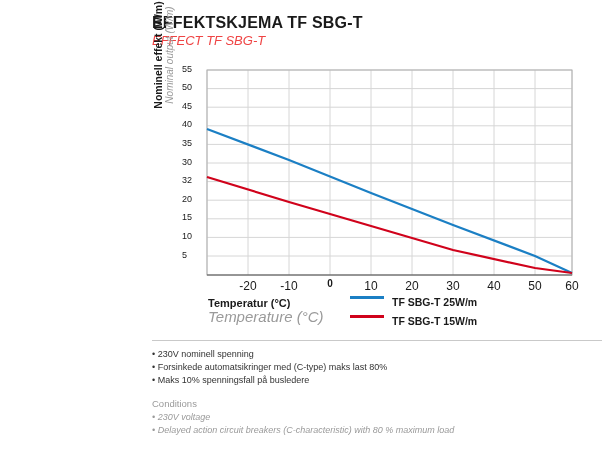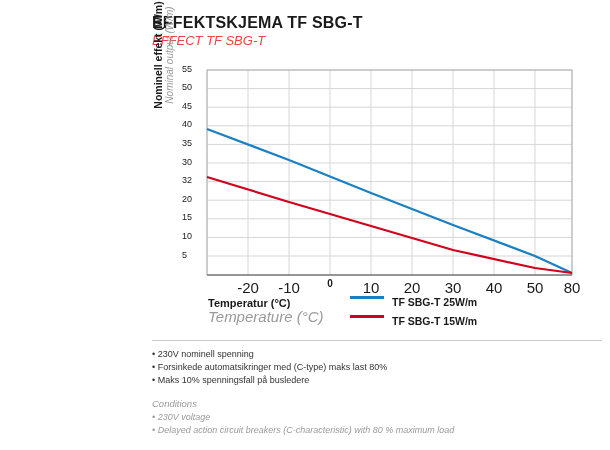--- a/index.html
+++ b/index.html
@@ -75,21 +75,21 @@
   }
   .ytick {
     position: absolute;
     font-size: 9px;
     color: #1a1a1a;
     text-align: left;
     width: 18px;
   }
   .xtick {
     position: absolute;
-    font-size: 15px;
+    font-size: 12px;
     color: #1a1a1a;
     text-align: center;
     width: 24px;
   }
   .xtick.bold {
     font-weight: bold;
     font-size: 10px;
   }
   
   .x-axis-title {
@@ -156,21 +156,20 @@
     font-weight: bold;
     color: #1a1a1a;
     line-height: 14px;
   }
   .notes-item {
     font-size: 9px;
     color: #333333;
     line-height: 13px;
   }
   .notes-head.it {
-    font-style: italic;
     font-weight: normal;
     color: #9a9a9a;
     margin-top: 10px;
   }
   .notes-item.it {
     font-style: italic;
     color: #9a9a9a;
   }
   svg { display: block; }
 </style>
@@ -241,21 +240,21 @@
     <div class="ytick" style="left:30px; top:190px;">5</div>
 
     <div class="xtick" style="left:84px;  top:219px;">-20</div>
     <div class="xtick" style="left:125px; top:219px;">-10</div>
     <div class="xtick bold" style="left:166px; top:218px;">0</div>
     <div class="xtick" style="left:207px; top:219px;">10</div>
     <div class="xtick" style="left:248px; top:219px;">20</div>
     <div class="xtick" style="left:289px; top:219px;">30</div>
     <div class="xtick" style="left:330px; top:219px;">40</div>
     <div class="xtick" style="left:371px; top:219px;">50</div>
-    <div class="xtick" style="left:408px; top:219px;">80</div>
+    <div class="xtick" style="left:408px; top:219px;">60</div>
   </div>
 
   <div class="x-axis-title">
     <div class="l1">Temperatur (°C)</div>
     <div class="l2">Temperature (°C)</div>
   </div>
 
   <div class="legend">
     <div class="legend-row">
       <span class="legend-swatch" style="background:#1b7fc4;"></span>

